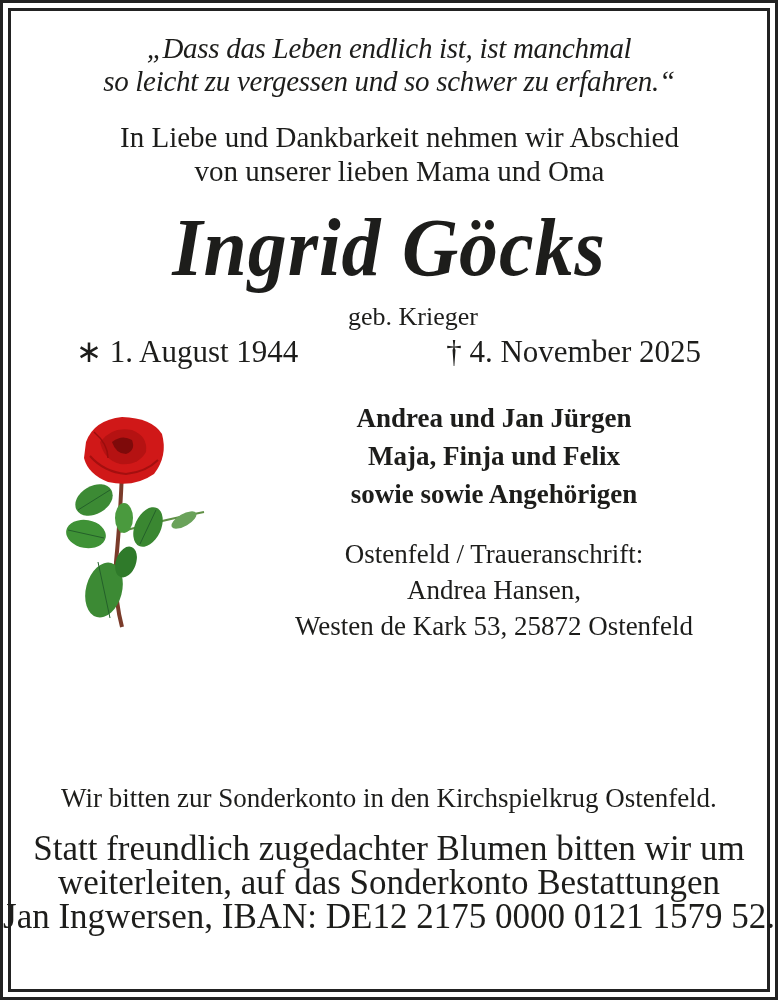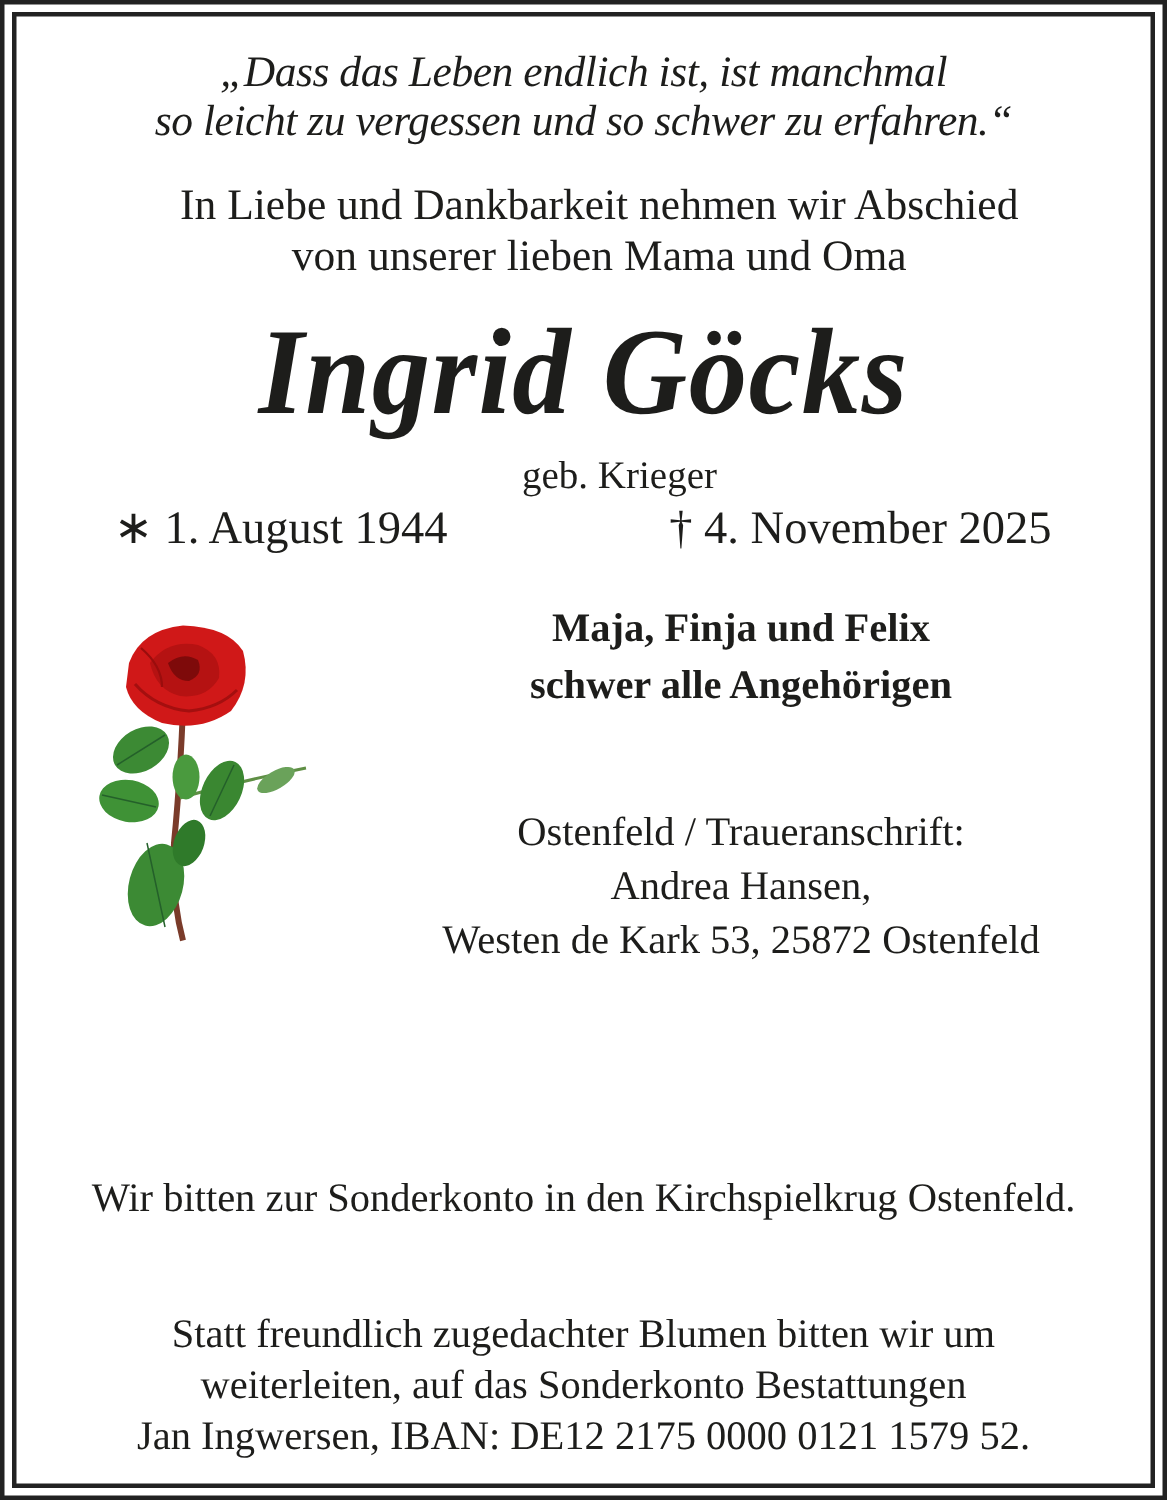--- a/index.html
+++ b/index.html
@@ -13,21 +13,21 @@
   .name { font-family: "Liberation Serif", serif; font-style: italic; font-weight: bold; font-size: 82px; line-height: 90px; top: 203px; letter-spacing: 1px; transform: scaleX(0.95); }
   .maiden { font-family: "Liberation Serif", serif; font-size: 26px; line-height: 30px; top: 302px; margin-left: 48px; }
   .dates { position: absolute; top: 336px; font-family: "Liberation Serif", serif; font-size: 31px; line-height: 32px; }
   .born { left: 76px; }
   .died { right: 77px; }
   .rose { position: absolute; left: 64px; top: 412px; width: 150px; height: 220px; }
   .family { font-family: "Liberation Serif", serif; font-weight: bold; font-size: 27px; line-height: 38px; top: 399px; left: 210px; right: 0; text-align: center; }
   .address { font-family: "Liberation Serif", serif; font-size: 27px; line-height: 36px; top: 536px; left: 210px; right: 0; text-align: center; }
   .ceremony { font-family: "Liberation Serif", serif; font-size: 27px; line-height: 33px; top: 663px; }
   .coffee { font-family: "Liberation Serif", serif; font-size: 27px; line-height: 33px; top: 782px; }
-  .donation { font-family: "Liberation Serif", serif; font-size: 27px; line-height: 34px; top: 832px; margin-top: 40px; }
+  .donation { font-family: "Liberation Serif", serif; font-size: 35px; line-height: 34px; top: 832px; }
   .line { display: block; white-space: nowrap; }
 </style>
 </head>
 <body>
 
 <div class="frame-outer">
   <div class="frame-inner"></div>
 </div>
 
 <div class="content">
@@ -67,22 +67,23 @@
     <ellipse cx="62" cy="150" rx="10" ry="16" transform="rotate(20 62 150)" fill="#2f7a2a"></ellipse>
 
     <path d="M22 30 Q30 8 58 5 Q88 6 98 22 Q104 44 90 62 Q70 76 44 70 Q24 62 20 46 Z" fill="#d01818"></path>
     <path d="M36 30 Q48 14 68 18 Q84 24 82 40 Q74 54 56 52 Q40 48 36 30 Z" fill="#b51212"></path>
     <path d="M48 30 Q58 22 68 28 Q72 38 62 42 Q52 42 48 30 Z" fill="#7e0a0a"></path>
     <path d="M26 44 Q40 60 62 62 Q82 60 94 48" stroke="#a40f0f" stroke-width="2" fill="none"></path>
     <path d="M30 20 Q44 32 44 46" stroke="#9a0d0d" stroke-width="1.5" fill="none"></path>
   </svg>
 
   <div class="center family">
+    <span class="line">Andrea und Jan Jürgen</span>
     <span class="line">Maja, Finja und Felix</span>
-    <span class="line">schwer alle Angehörigen</span>
+    <span class="line">sowie sowie Angehörigen</span>
   </div>
 
   <div class="center address">
     <span class="line">Ostenfeld / Traueranschrift:</span>
     <span class="line">Andrea Hansen,</span>
     <span class="line">Westen de Kark 53, 25872 Ostenfeld</span>
   </div>
 
 
   <div class="center coffee">Wir bitten zur Sonderkonto in den Kirchspielkrug Ostenfeld.</div>

